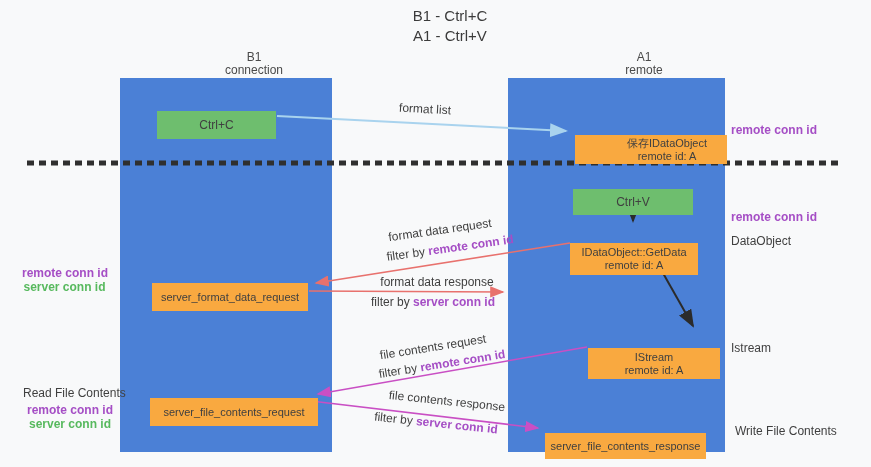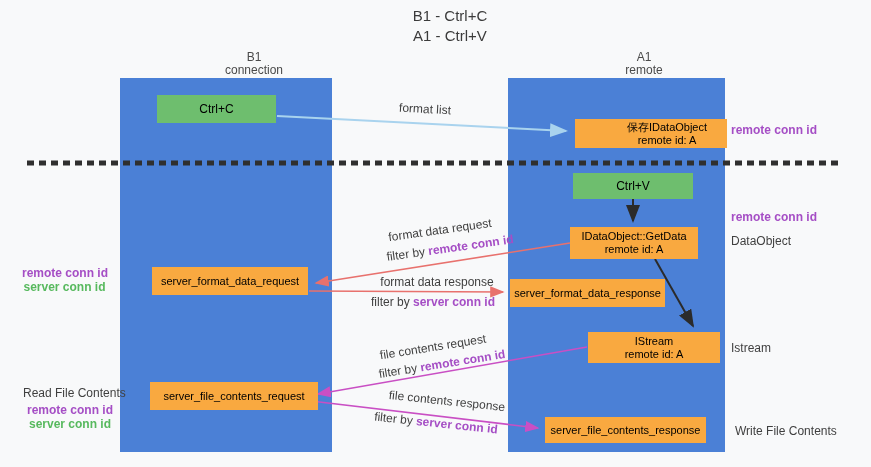--- a/index.html
+++ b/index.html
@@ -9,21 +9,21 @@
   .title{position:absolute;left:450px;top:6px;transform:translateX(-50%);
          text-align:center;color:#3b3b3b;font-size:15px;line-height:20px;white-space:nowrap;}
 
   .lane-header{position:absolute;text-align:center;color:#4a4a4a;font-size:12px;line-height:13px;
                transform:translateX(-50%);white-space:nowrap;margin-left:28px;}
   .lane{position:absolute;top:78px;height:374px;background:#4b80d6;}
   .lane.left{left:120px;width:212px;}
   .lane.right{left:508px;width:217px;}
 
   .box{position:absolute;display:flex;flex-direction:column;align-items:center;justify-content:center;
-       color:#000000;font-size:11px;line-height:13px;text-align:center;white-space:nowrap;}
+       color:#404040;font-size:11px;line-height:13px;text-align:center;white-space:nowrap;margin-top:16px;}
   .box.green{background:#6ebe6e;font-size:12px;}
   .box.orange{background:#f9a940;}
 
   .side-label{position:absolute;font-size:12px;white-space:nowrap;color:#3f3f3f;}
   .side-label.purple{color:#a54ec5;font-weight:bold;}
   .side-label.greent{color:#57b95e;font-weight:bold;}
   .side-label.centered{text-align:center;}
 
   .mid-label{position:absolute;font-size:12px;color:#3f3f3f;white-space:nowrap;
              transform:translate(-50%,-50%) rotate(var(--rot,0deg));}
@@ -101,23 +101,20 @@
 
   <div class="box orange" style="left:570px;top:227px;width:128px;height:32px;">
     <div>IDataObject::GetData</div>
     <div>remote id: A</div>
   </div>
 
   <div class="box orange" style="left:152px;top:267px;width:156px;height:28px;text-align:right;">
     <div>server_format_data_request</div>
   </div>
 
-  <div class="box orange" style="left:510px;top:279px;width:155px;height:28px;">
-    <div>server_format_data_response</div>
-  </div>
 
   <div class="box orange" style="left:588px;top:332px;width:132px;height:31px;">
     <div>IStream</div>
     <div>remote id: A</div>
   </div>
 
   <div class="box orange" style="left:150px;top:382px;width:168px;height:28px;">
     <div>server_file_contents_request</div>
   </div>
 

